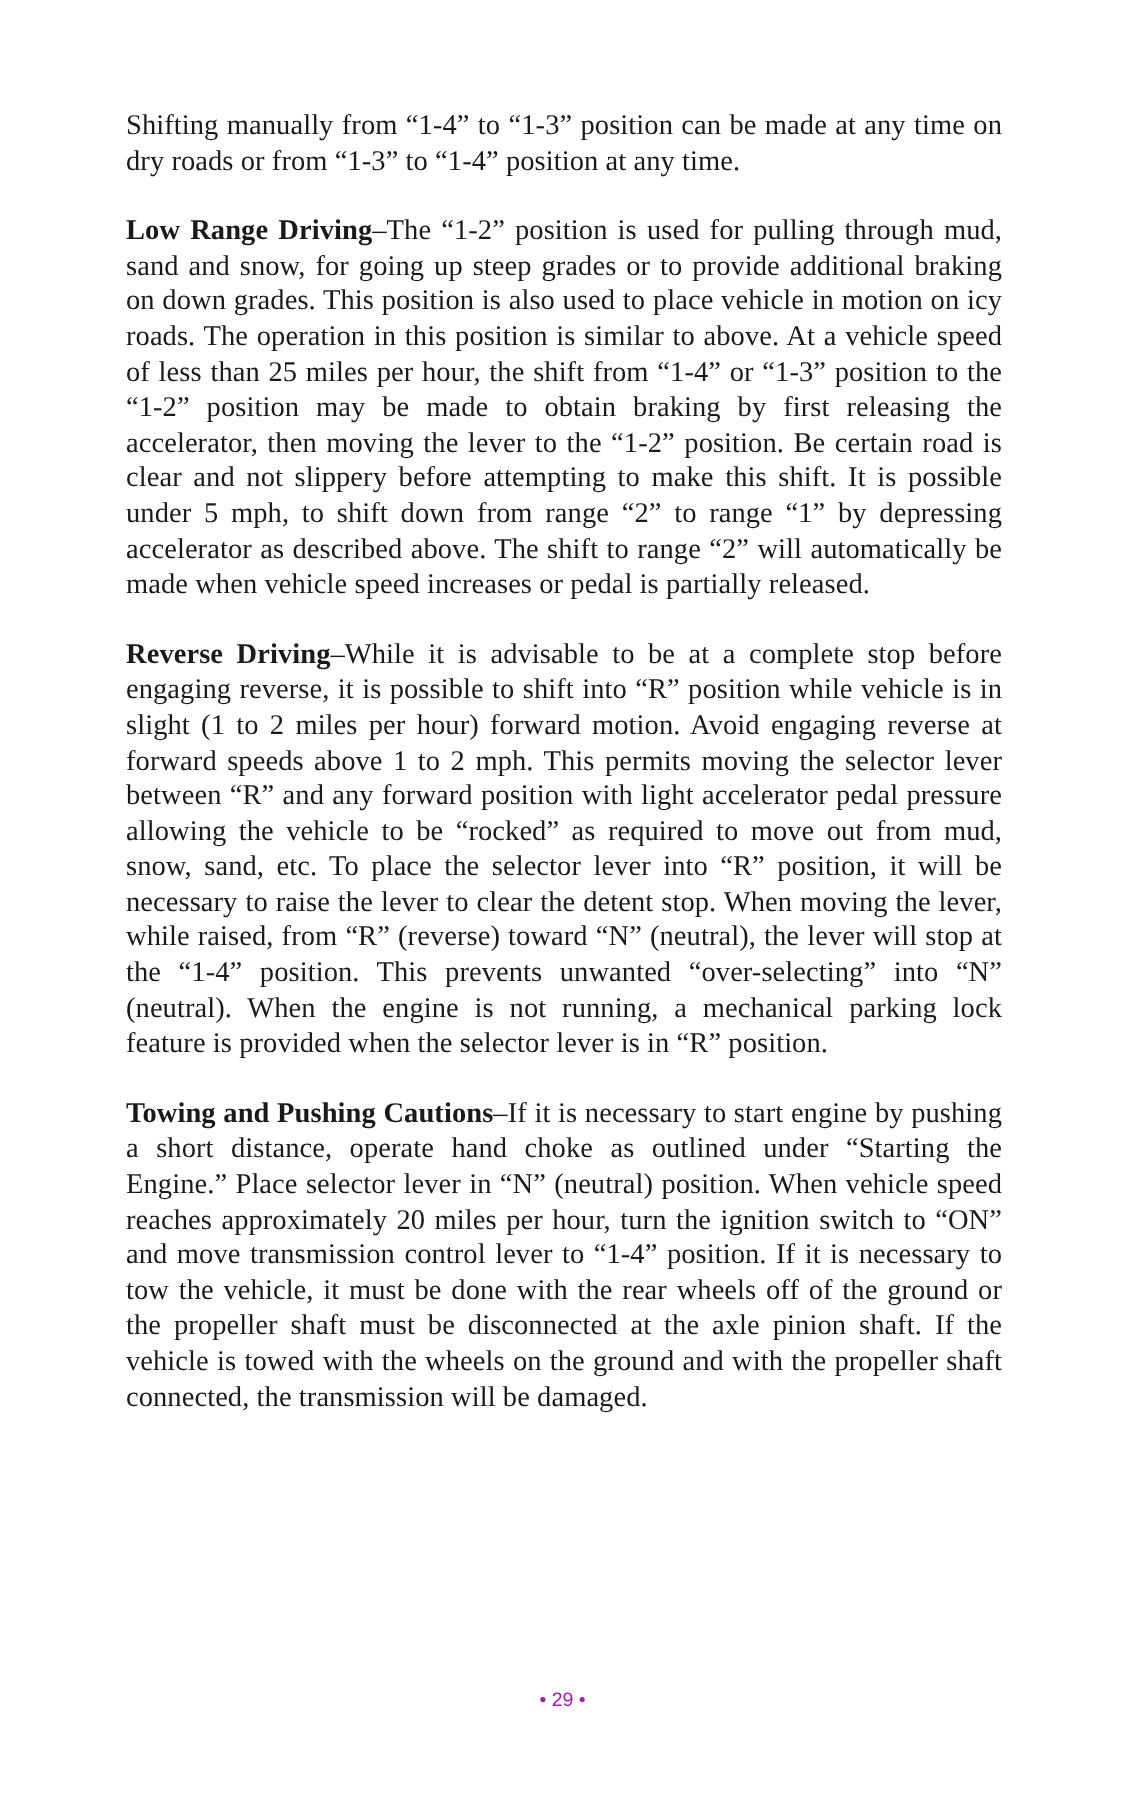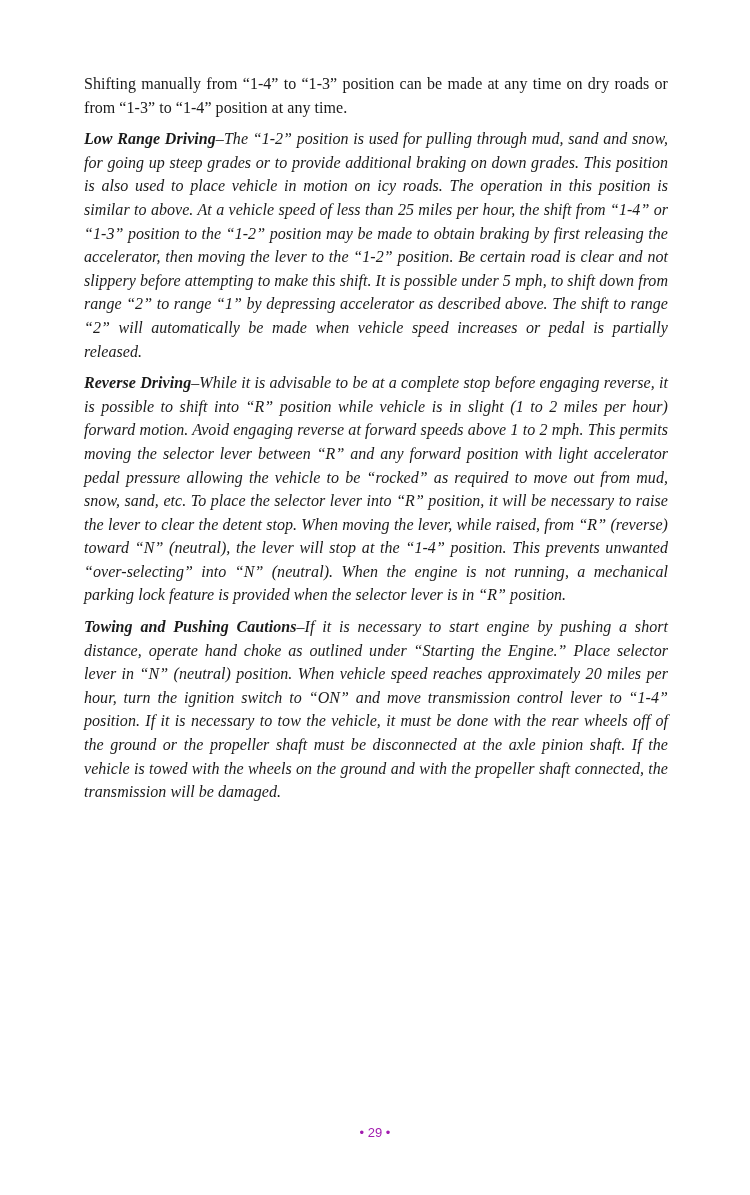--- a/index.html
+++ b/index.html
@@ -16,29 +16,28 @@
       color: #1a1a1a;
     }
     .page {
       position: absolute;
       left: 84px;
       top: 72px;
       width: 584px;
     }
     .para {
       margin: 0;
-      font-size: 16px;
+      font-size: 19px;
       line-height: 23.6px;
       text-align: justify;
       text-align-last: left;
       letter-spacing: 0.05px;
     }
     .para + .para {
-      margin-top: 8px;
-      font-style: italic;
+      margin-top: 23px;
     }
     .heading {
       font-weight: bold;
     }
     .page-number {
       position: absolute;
       left: 0;
       width: 750px;
       top: 1125px;
       text-align: center;

